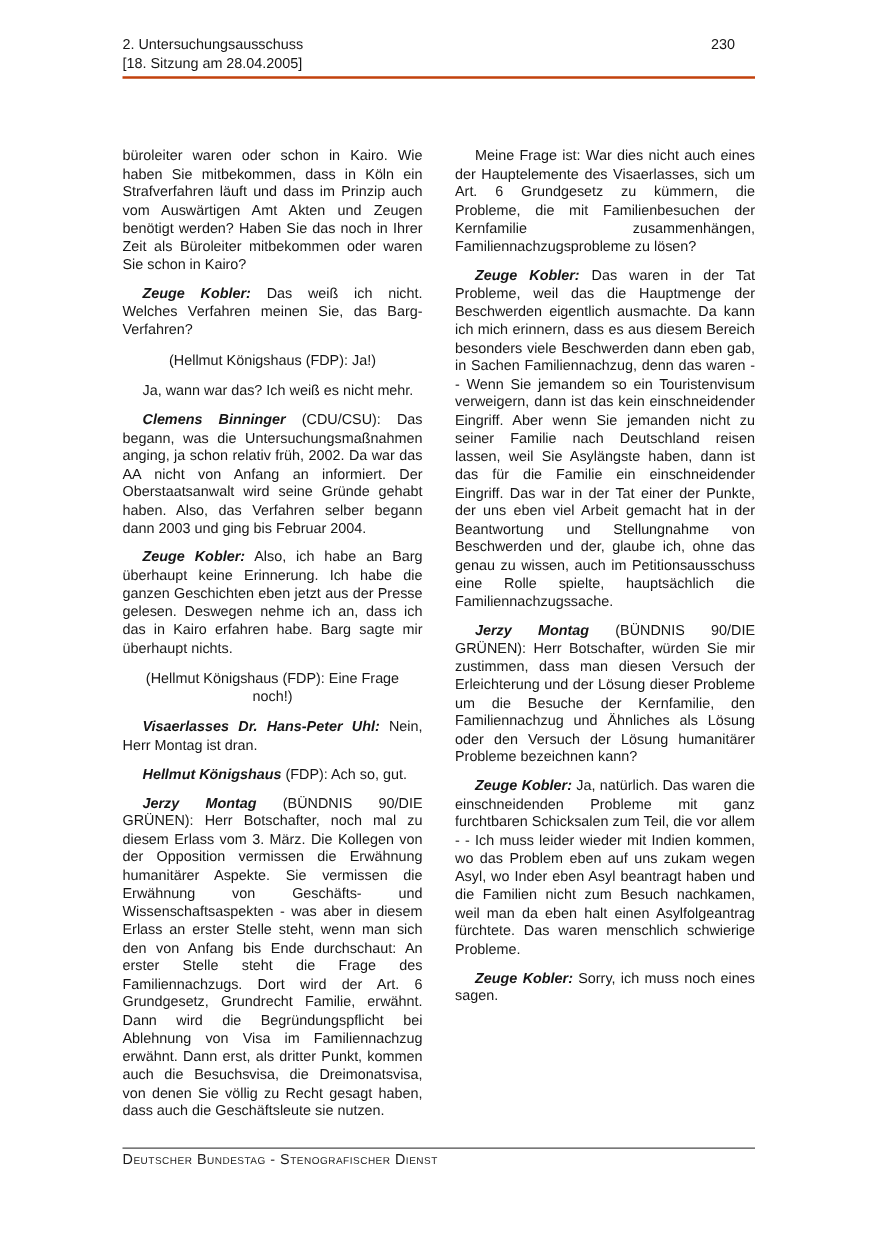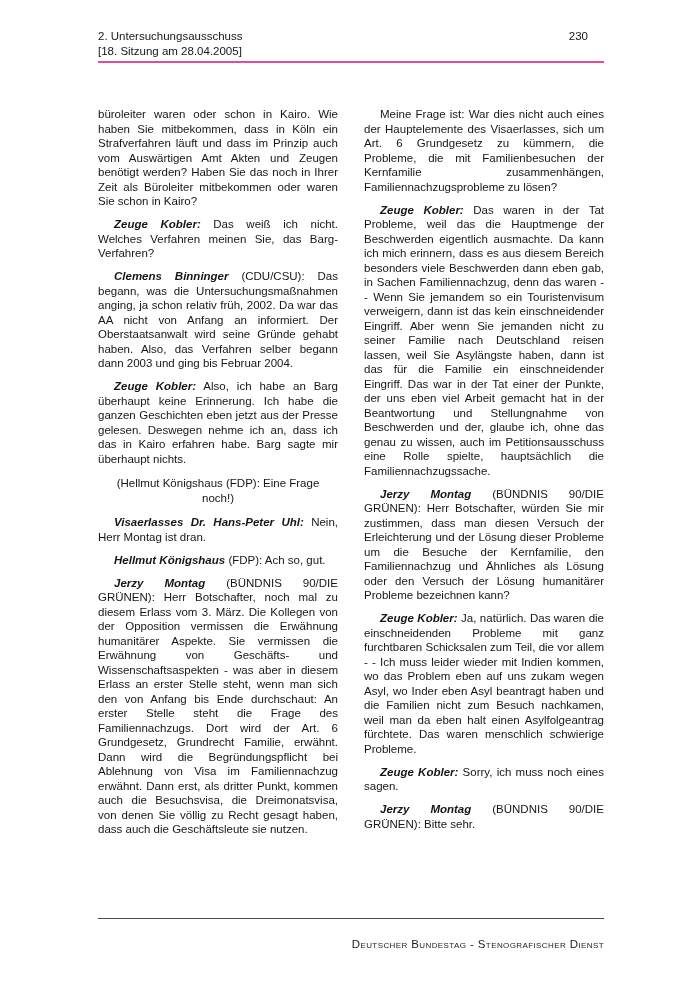--- a/index.html
+++ b/index.html
@@ -20,21 +20,21 @@
     inset: 0;
   }
   
   .header {
     position: absolute;
     top: 29px;
     left: 98px;
     right: 96px;
     font-size: 11.5px;
     line-height: 14.5px;
-    border-bottom: 2px solid #ec4899;
+    border-bottom: 2px solid #c2410c;
     padding-bottom: 3px;
   }
   .page-number {
     position: absolute;
     top: 0;
     right: 16px;
   }
   
   .content {
     position: absolute;
@@ -51,21 +51,21 @@
   .para {
     margin: 8.5px 0 0 0;
     font-size: 11.5px;
     line-height: 14.5px;
     text-align: justify;
     text-indent: 16px;
     hyphens: auto;
     -webkit-hyphens: auto;
   }
   .para.first {
-    margin-top: 0;
+    margin-top: 11px;
   }
   .para.noindent {
     text-indent: 0;
   }
   .speaker {
     font-weight: bold;
     font-style: italic;
   }
   .interjection {
     margin: 10px auto 10px auto;
@@ -75,22 +75,22 @@
     text-align: center;
     text-indent: 0;
   }
   
   .footer {
     position: absolute;
     top: 918px;
     left: 98px;
     right: 96px;
     border-top: 1.5px solid #4c4c4c;
-    padding-top: 19px;
-    text-align: right;
+    padding-top: 3px;
+    text-align: left;
     font-size: 11.5px;
     font-variant: small-caps;
     letter-spacing: 0.4px;
     color: #1c1c1c;
   }
 </style>
 </head>
 <body>
 
 <div class="page">
@@ -99,34 +99,35 @@
     <div>2. Untersuchungsausschuss</div>
     <div>[18. Sitzung am 28.04.2005]</div>
     <div class="page-number">230</div>
   </div>
 
   <div class="content">
 
     <div class="col">
       <p class="para first noindent">büroleiter waren oder schon in Kairo. Wie haben Sie mitbekommen, dass in Köln ein Strafverfahren läuft und dass im Prinzip auch vom Auswärtigen Amt Akten und Zeugen benötigt werden? Haben Sie das noch in Ihrer Zeit als Büroleiter mitbekommen oder waren Sie schon in Kairo?</p>
       <p class="para"><span class="speaker">Zeuge Kobler:</span><span> Das weiß ich nicht. Welches Verfahren meinen Sie, das Barg-Verfahren?</span></p>
+      <p class="para interjection">(Hellmut Königshaus (FDP): Ja!)</p>
+      <p class="para">Ja, wann war das? Ich weiß es nicht mehr.</p>
       <p class="para"><span class="speaker">Clemens Binninger</span><span> (CDU/CSU): Das begann, was die Untersuchungsmaßnahmen anging, ja schon relativ früh, 2002. Da war das AA nicht von Anfang an informiert. Der Oberstaatsanwalt wird seine Gründe gehabt haben. Also, das Verfahren selber begann dann 2003 und ging bis Februar 2004.</span></p>
       <p class="para"><span class="speaker">Zeuge Kobler:</span><span> Also, ich habe an Barg überhaupt keine Erinnerung. Ich habe die ganzen Geschichten eben jetzt aus der Presse gelesen. Deswegen nehme ich an, dass ich das in Kairo erfahren habe. Barg sagte mir überhaupt nichts.</span></p>
       <p class="para interjection">(Hellmut Königshaus (FDP): Eine Frage noch!)</p>
       <p class="para"><span class="speaker">Visaerlasses Dr. Hans-Peter Uhl:</span><span> Nein, Herr Montag ist dran.</span></p>
       <p class="para"><span class="speaker">Hellmut Königshaus</span><span> (FDP): Ach so, gut.</span></p>
       <p class="para"><span class="speaker">Jerzy Montag</span><span> (BÜNDNIS 90/DIE GRÜNEN): Herr Botschafter, noch mal zu diesem Erlass vom 3. März. Die Kollegen von der Opposition vermissen die Erwähnung humanitärer Aspekte. Sie vermissen die Erwähnung von Geschäfts- und Wissenschaftsaspekten - was aber in diesem Erlass an erster Stelle steht, wenn man sich den von Anfang bis Ende durchschaut: An erster Stelle steht die Frage des Familiennachzugs. Dort wird der Art. 6 Grundgesetz, Grundrecht Familie, erwähnt. Dann wird die Begründungspflicht bei Ablehnung von Visa im Familiennachzug erwähnt. Dann erst, als dritter Punkt, kommen auch die Besuchsvisa, die Dreimonatsvisa, von denen Sie völlig zu Recht gesagt haben, dass auch die Geschäftsleute sie nutzen.</span></p>
     </div>
 
     <div class="col">
       <p class="para first">Meine Frage ist: War dies nicht auch eines der Hauptelemente des Visaerlasses, sich um Art. 6 Grundgesetz zu kümmern, die Probleme, die mit Familienbesuchen der Kernfamilie zusammenhängen, Familiennachzugsprobleme zu lösen?</p>
       <p class="para"><span class="speaker">Zeuge Kobler:</span><span> Das waren in der Tat Probleme, weil das die Hauptmenge der Beschwerden eigentlich ausmachte. Da kann ich mich erinnern, dass es aus diesem Bereich besonders viele Beschwerden dann eben gab, in Sachen Familiennachzug, denn das waren - - Wenn Sie jemandem so ein Touristenvisum verweigern, dann ist das kein einschneidender Eingriff. Aber wenn Sie jemanden nicht zu seiner Familie nach Deutschland reisen lassen, weil Sie Asylängste haben, dann ist das für die Familie ein einschneidender Eingriff. Das war in der Tat einer der Punkte, der uns eben viel Arbeit gemacht hat in der Beantwortung und Stellungnahme von Beschwerden und der, glaube ich, ohne das genau zu wissen, auch im Petitionsausschuss eine Rolle spielte, hauptsächlich die Familiennachzugssache.</span></p>
       <p class="para"><span class="speaker">Jerzy Montag</span><span> (BÜNDNIS 90/DIE GRÜNEN): Herr Botschafter, würden Sie mir zustimmen, dass man diesen Versuch der Erleichterung und der Lösung dieser Probleme um die Besuche der Kernfamilie, den Familiennachzug und Ähnliches als Lösung oder den Versuch der Lösung humanitärer Probleme bezeichnen kann?</span></p>
       <p class="para"><span class="speaker">Zeuge Kobler:</span><span> Ja, natürlich. Das waren die einschneidenden Probleme mit ganz furchtbaren Schicksalen zum Teil, die vor allem - - Ich muss leider wieder mit Indien kommen, wo das Problem eben auf uns zukam wegen Asyl, wo Inder eben Asyl beantragt haben und die Familien nicht zum Besuch nachkamen, weil man da eben halt einen Asylfolgeantrag fürchtete. Das waren menschlich schwierige Probleme.</span></p>
       <p class="para"><span class="speaker">Zeuge Kobler:</span><span> Sorry, ich muss noch eines sagen.</span></p>
-      <p class="para"><span class="speaker">Jerzy Montag</span><span> (BÜNDNIS 90/DIE GRÜNEN): Bitte sehr.</span></p>
     </div>
 
   </div>
 
   <div class="footer">Deutscher Bundestag - Stenografischer Dienst</div>
 
 </div>
 
 </body></html>

